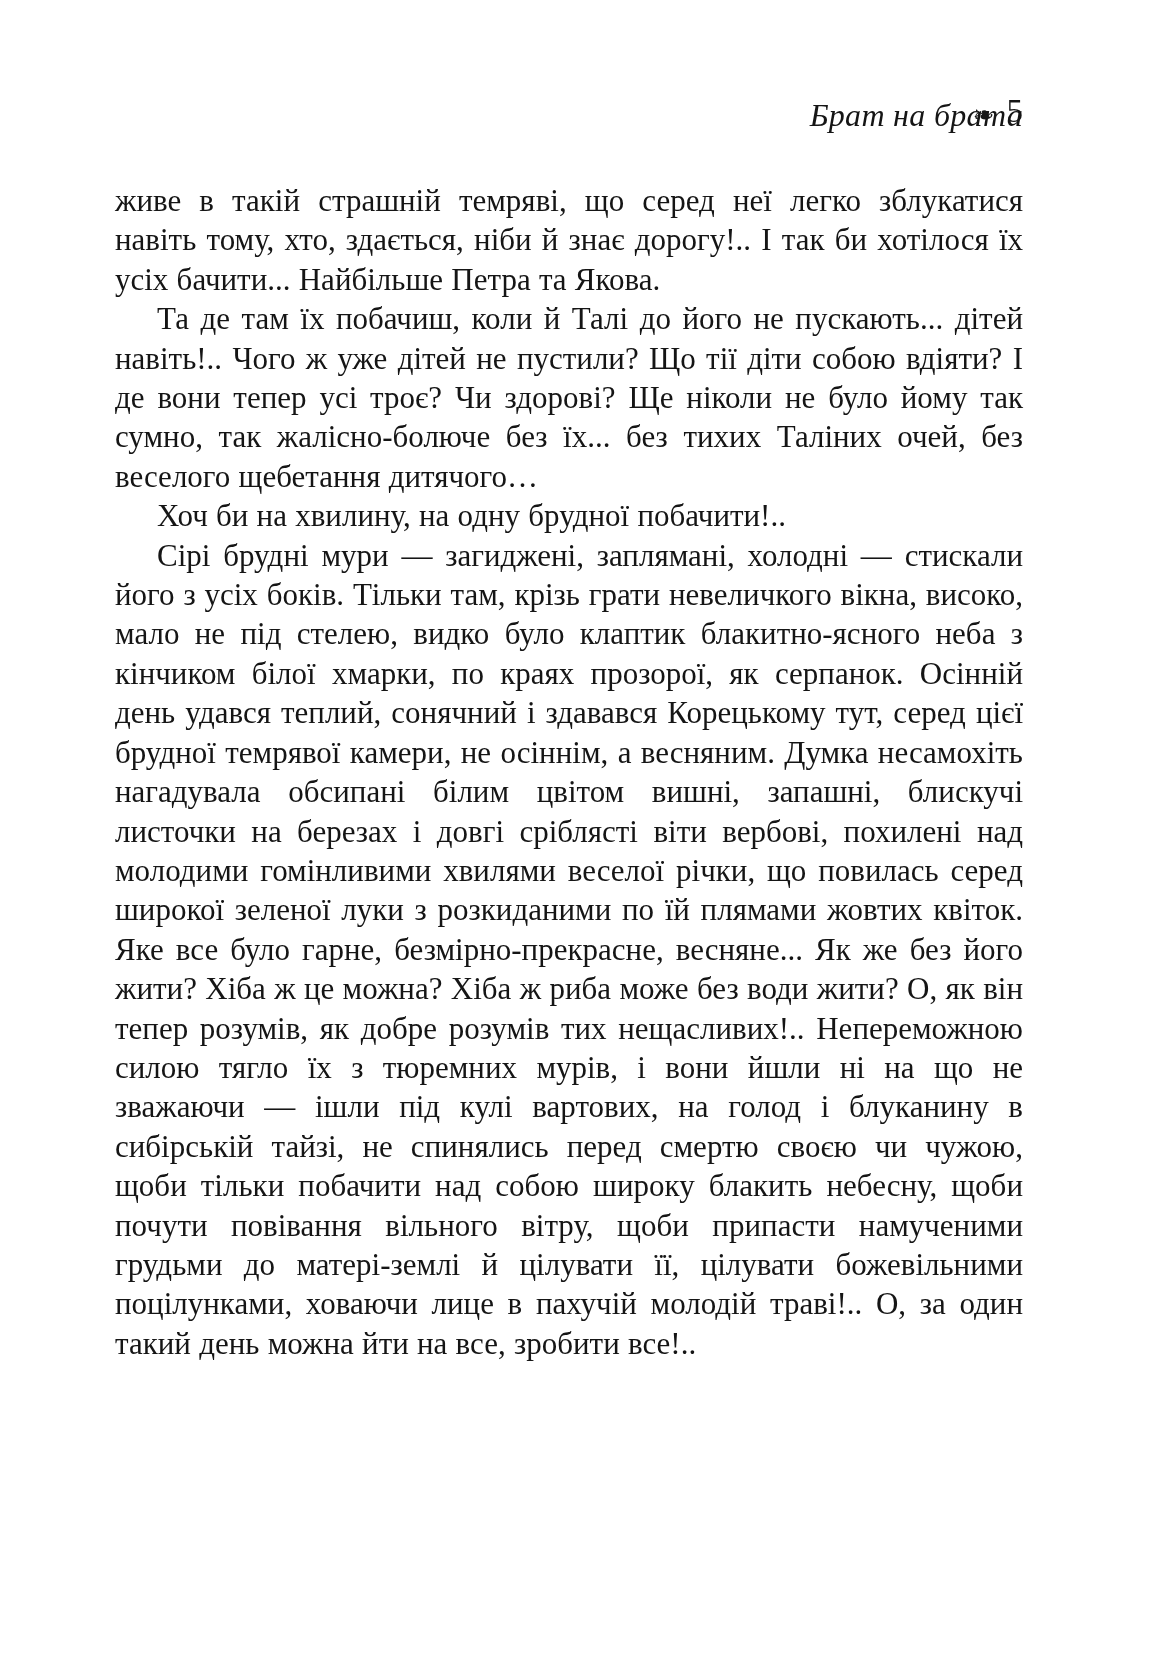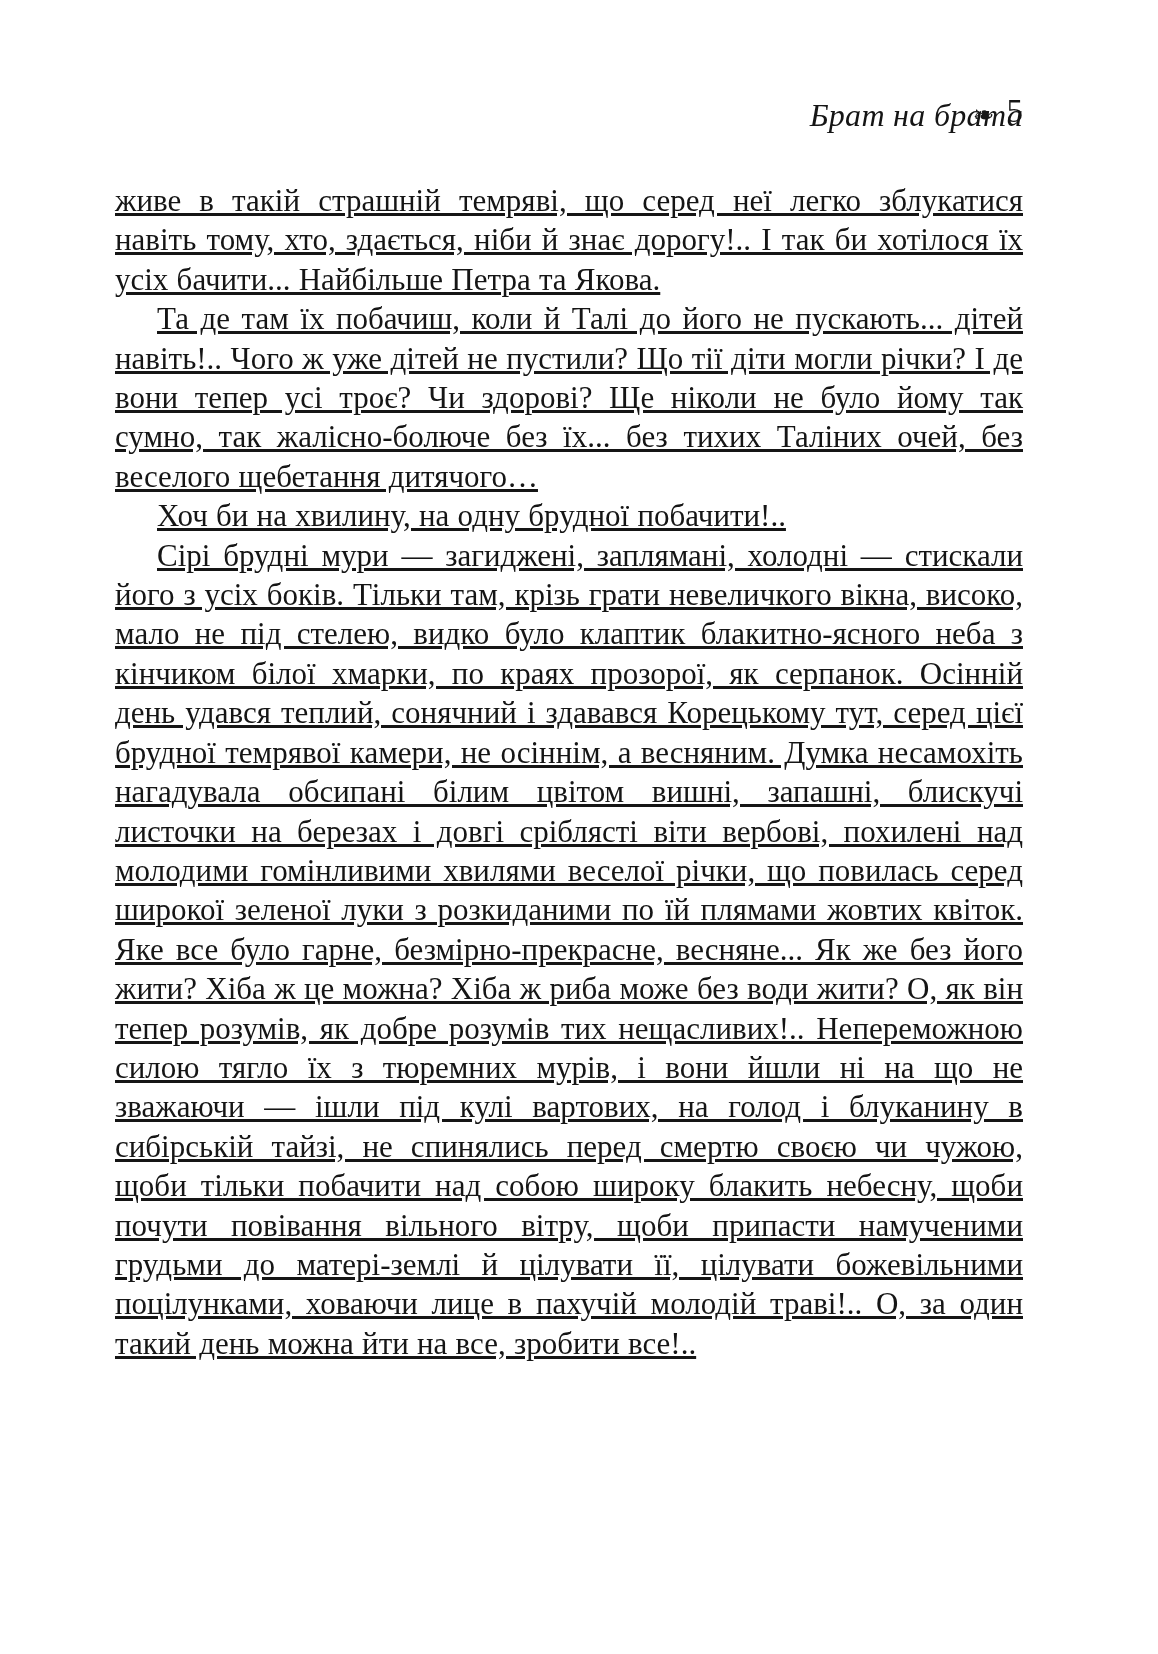--- a/index.html
+++ b/index.html
@@ -59,39 +59,38 @@
     left: 115px;
     width: 908px;
     font-size: 31px;
     line-height: 39.4px;
     text-align: justify;
     word-spacing: 0.5px;
   }
   .body-text p {
     margin: 0;
     padding: 0;
-    text-decoration: underline;
   }
   .body-text p.indent {
     text-indent: 42px;
   }
 </style>
 </head>
 <body>
 
 <div class="page">
 
   <div class="running-header">
     <div class="running-title">Брат на брата</div>
     <div class="pagenum-group">
       <span class="ornament">❧</span>
       <span class="pagenum">5</span>
     </div>
   </div>
 
   <div class="body-text">
     <p>живе в такій страшній темряві, що серед неї легко зблукатися навіть тому, хто, здається, ніби й знає дорогу!.. І так би хотілося їх усіх бачити... Найбільше Петра та Якова.</p>
-    <p class="indent">Та де там їх побачиш, коли й Талі до його не пускають... дітей навіть!.. Чого ж уже дітей не пустили? Що тії діти могли річки? І де вони тепер усі троє? Чи здорові? Ще ніколи не було йому так сумно, так жалісно-болюче без їх... без тихих Таліних очей, без веселого щебетання дитячого…</p>
+    <p class="indent">Та де там їх побачиш, коли й Талі до його не пускають... дітей навіть!.. Чого ж уже дітей не пустили? Що тії діти собою вдіяти? І де вони тепер усі троє? Чи здорові? Ще ніколи не було йому так сумно, так жалісно-болюче без їх... без тихих Таліних очей, без веселого щебетання дитячого…</p>
     <p class="indent">Хоч би на хвилину, на одну брудної побачити!..</p>
     <p class="indent">Сірі брудні мури — загиджені, заплямані, холодні — стискали його з усіх боків. Тільки там, крізь грати невеличкого вікна, високо, мало не під стелею, видко було клаптик блакитно-ясного неба з кінчиком білої хмарки, по краях прозорої, як серпанок. Осінній день удався теплий, сонячний і здавався Корецькому тут, серед цієї брудної темрявої камери, не осіннім, а весняним. Думка несамохіть нагадувала обсипані білим цвітом вишні, запашні, блискучі листочки на березах і довгі сріблясті віти вербові, похилені над молодими гомінливими хвилями веселої річки, що повилась серед широкої зеленої луки з розкиданими по їй плямами жовтих квіток. Яке все було гарне, безмірно-прекрасне, весняне... Як же без його жити? Хіба ж це можна? Хіба ж риба може без води жити? О, як він тепер розумів, як добре розумів тих нещасливих!.. Непереможною силою тягло їх з тюремних мурів, і вони йшли ні на що не зважаючи — ішли під кулі вартових, на голод і блуканину в сибірській тайзі, не спинялись перед смертю своєю чи чужою, щоби тільки побачити над собою широку блакить небесну, щоби почути повівання вільного вітру, щоби припасти намученими грудьми до матері-землі й цілувати її, цілувати божевільними поцілунками, ховаючи лице в пахучій молодій траві!.. О, за один такий день можна йти на все, зробити все!..</p>
   </div>
 
 </div>
 
 </body></html>

